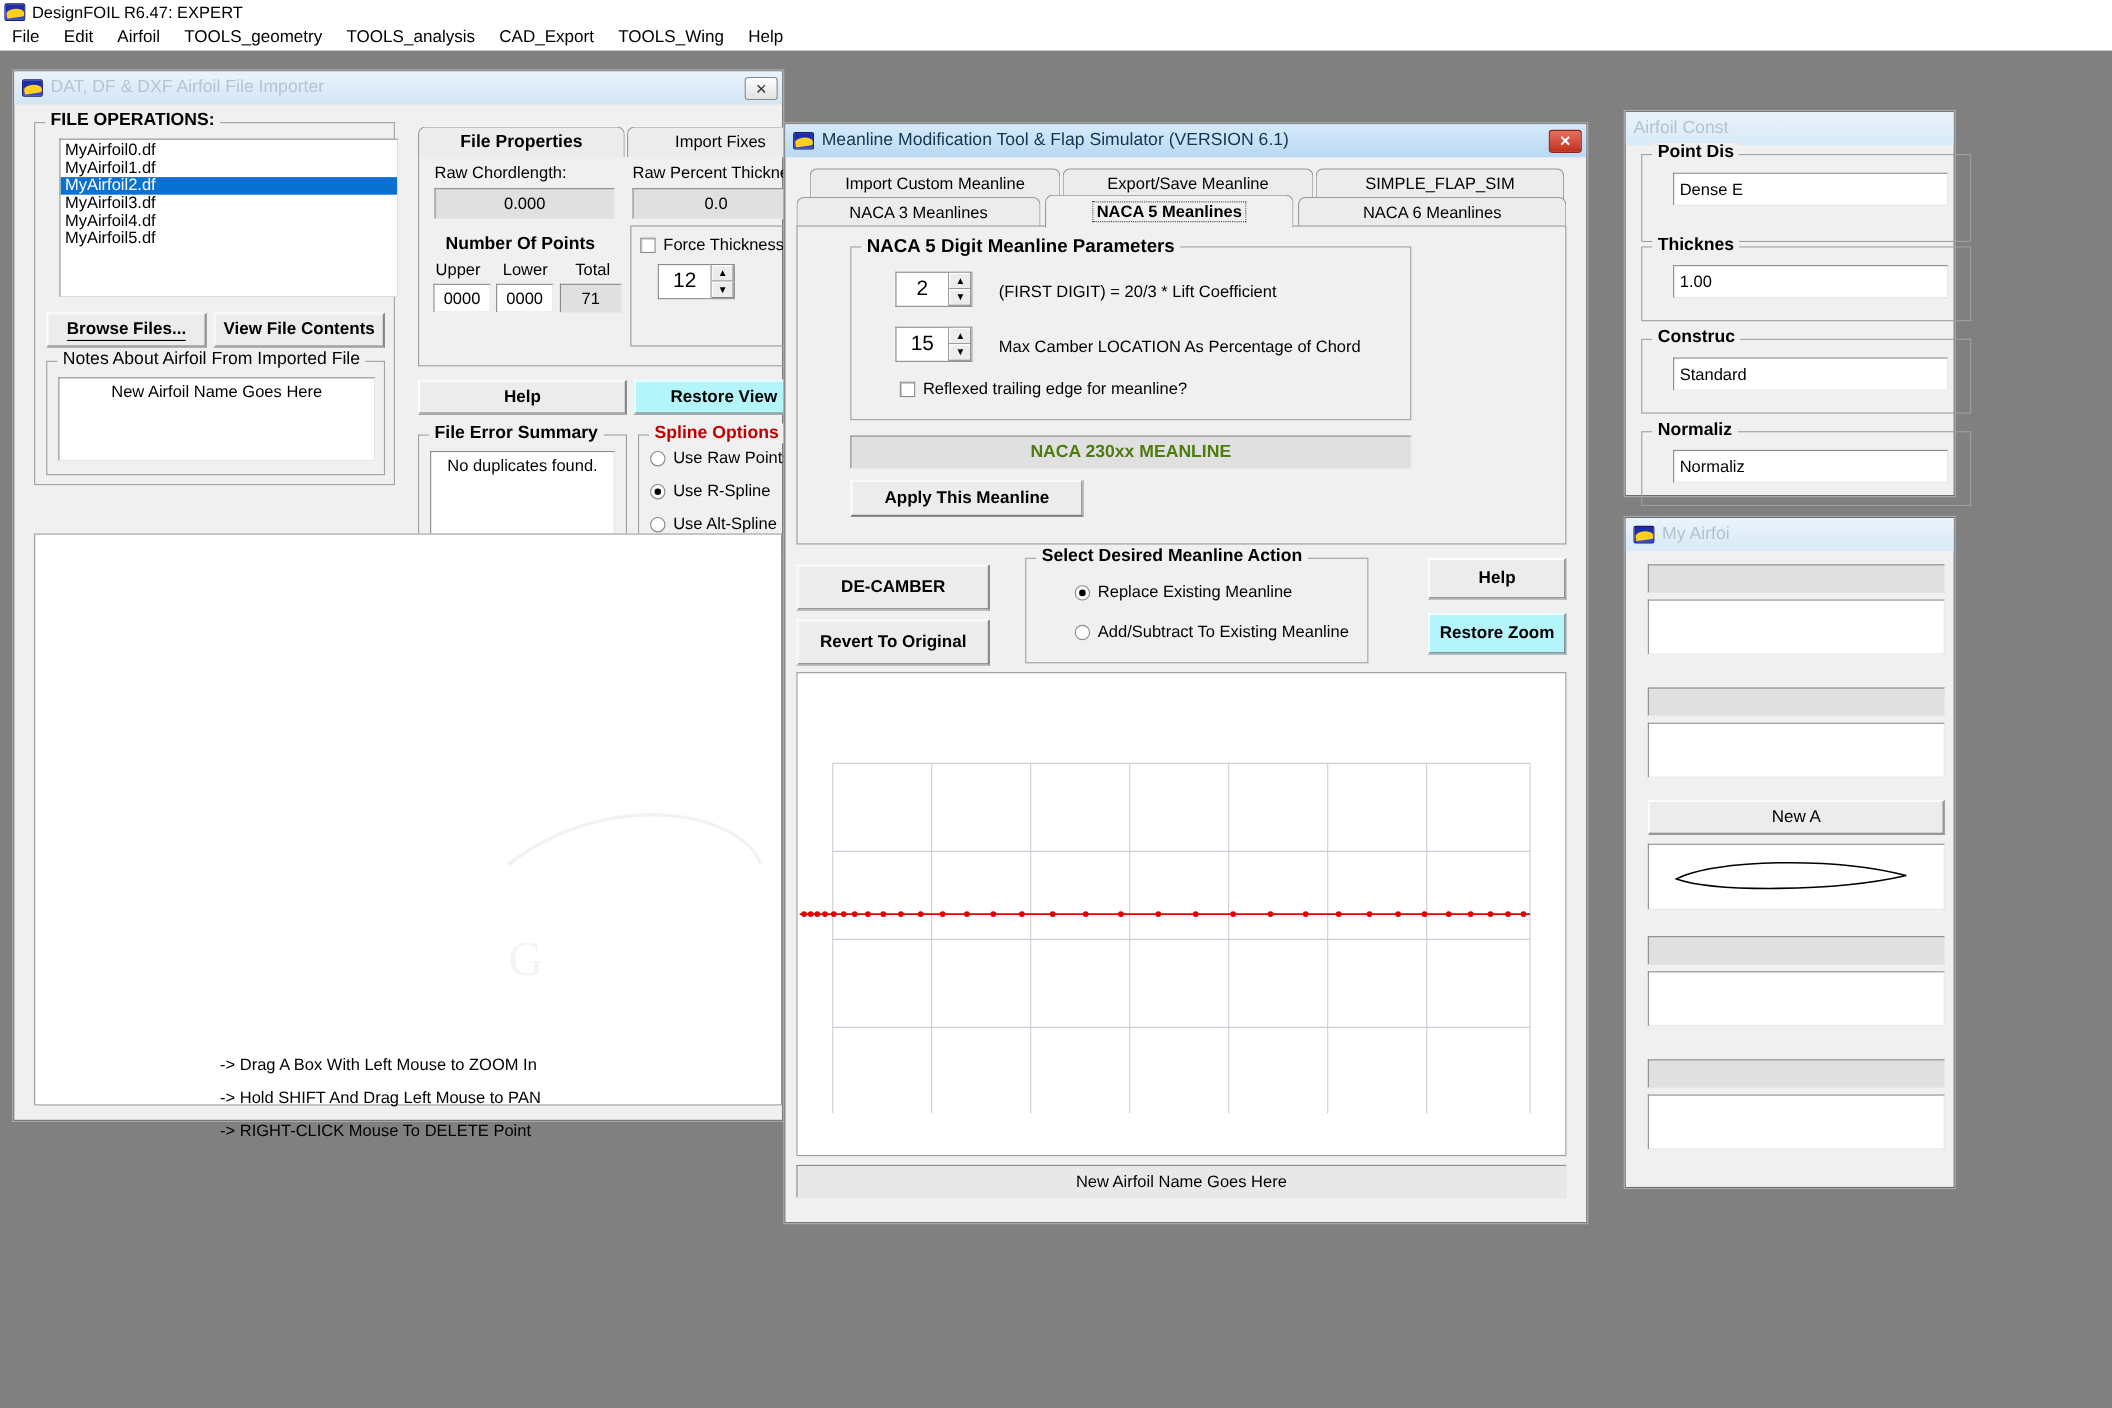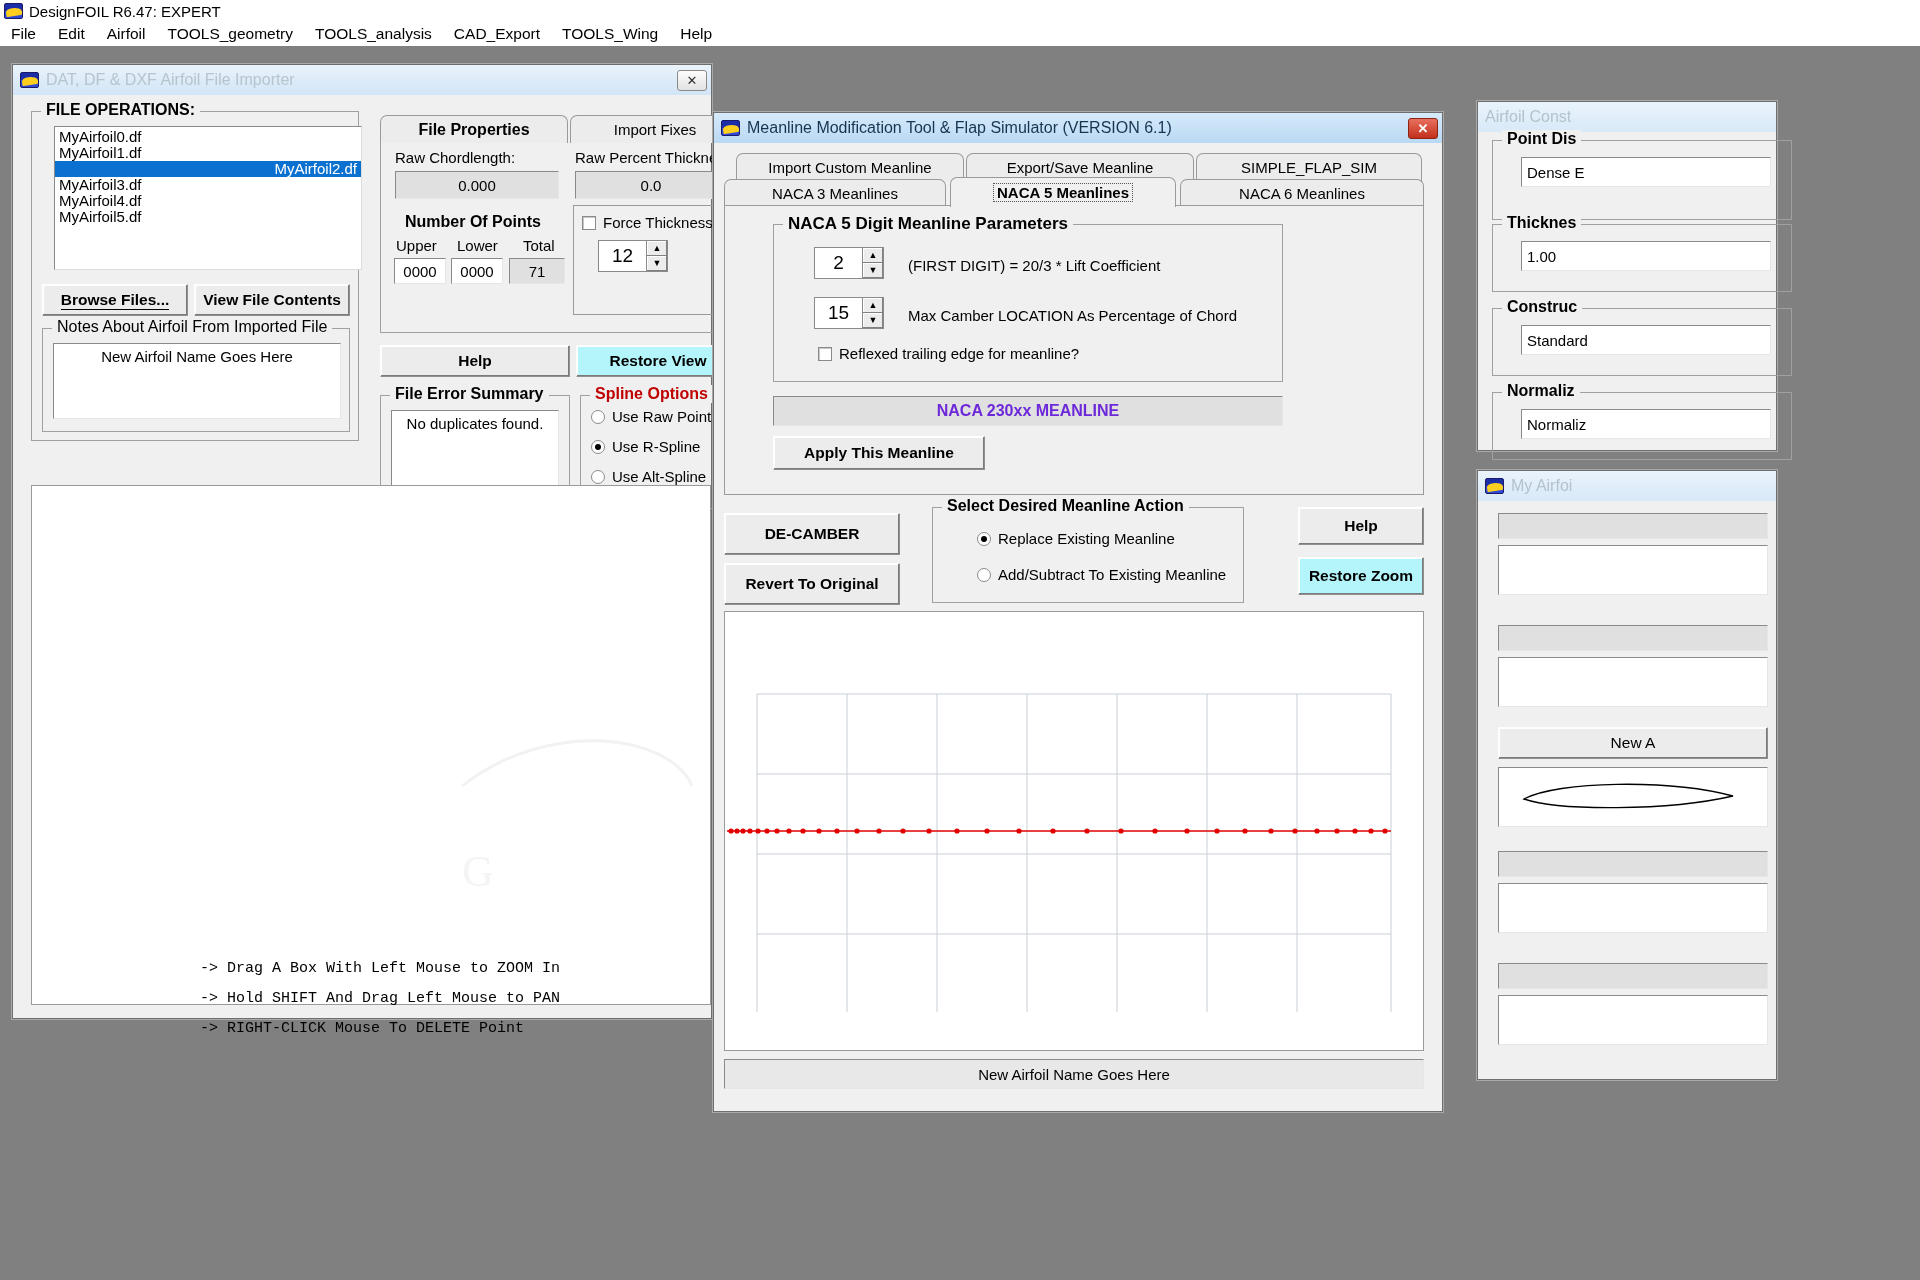--- a/index.html
+++ b/index.html
@@ -141,27 +141,27 @@
   
   #importer { left:12px; top:18px; width:700px; height:955px; }
   #imp-title { background:linear-gradient(#eaf3fb,#d2e5f6); color:#b6c4cf; font-size:16px; }
 
   .listbox {
     position:absolute; background:#fff; border:1px solid #8a8a8a;
     border-right-color:#dcdcdc; border-bottom-color:#dcdcdc;
     overflow:hidden; padding:2px 0;margin-left:12px;
   }
   .listbox .li { font-size:15px; padding:0 4px; height:16px; line-height:16px; white-space:nowrap; }
-  .listbox .li.sel { background:#0a71d0; color:#fff;text-align:right; }
+  .listbox .li.sel { background:#0a71d0; color:#fff; }
 
   .plot {
     position:absolute; background:#fff; border:1px solid #9a9a9a;
   }
   .hintline {
-    position:absolute; font-family:Liberation Mono, monospace;
+    position:absolute; font-family:Liberation Sans, sans-serif;
     font-size:15px; color:#000; white-space:pre;
   }
 
   
   #meanline { left:713px; top:66px; width:730px; height:1000px; }
   #ml-title { background:linear-gradient(#d6eafb,#b9d8f3); color:#16354f; font-size:16px; }
 
   #mlplot { background:#fff; }
 
   
@@ -405,21 +405,21 @@
           </span>
         </div>
         <span class="lbl" style="left:134px; top:82px;">Max Camber LOCATION As Percentage of Chord</span>
 
         <div class="chk" style="left:44px; top:120px;">
           <span class="chkbox"></span>
           <span>Reflexed trailing edge for meanline?</span>
         </div>
       </div>
 
-      <div class="field gray ctr" style="left:48px; top:190px; width:510px; height:30px; font-weight:bold; font-size:16px; color:#6d28d9;">NACA 230xx MEANLINE</div>
+      <div class="field gray ctr" style="left:48px; top:190px; width:510px; height:30px; font-weight:bold; font-size:16px; color:#4d7c0f;">NACA 230xx MEANLINE</div>
 
       <div class="btn" style="left:48px; top:230px; width:212px; height:34px;">Apply This Meanline</div>
     </div>
 
     <div class="btn" style="left:10px; top:400px; width:176px; height:42px;">DE-CAMBER</div>
     <div class="btn" style="left:10px; top:450px; width:176px; height:42px;">Revert To Original</div>
 
     <div class="group" style="left:218px; top:394px; width:312px; height:96px;">
       <span class="glabel" style="font-size:16px;">Select Desired Meanline Action</span>
       <div class="rad" style="left:44px; top:22px;">

